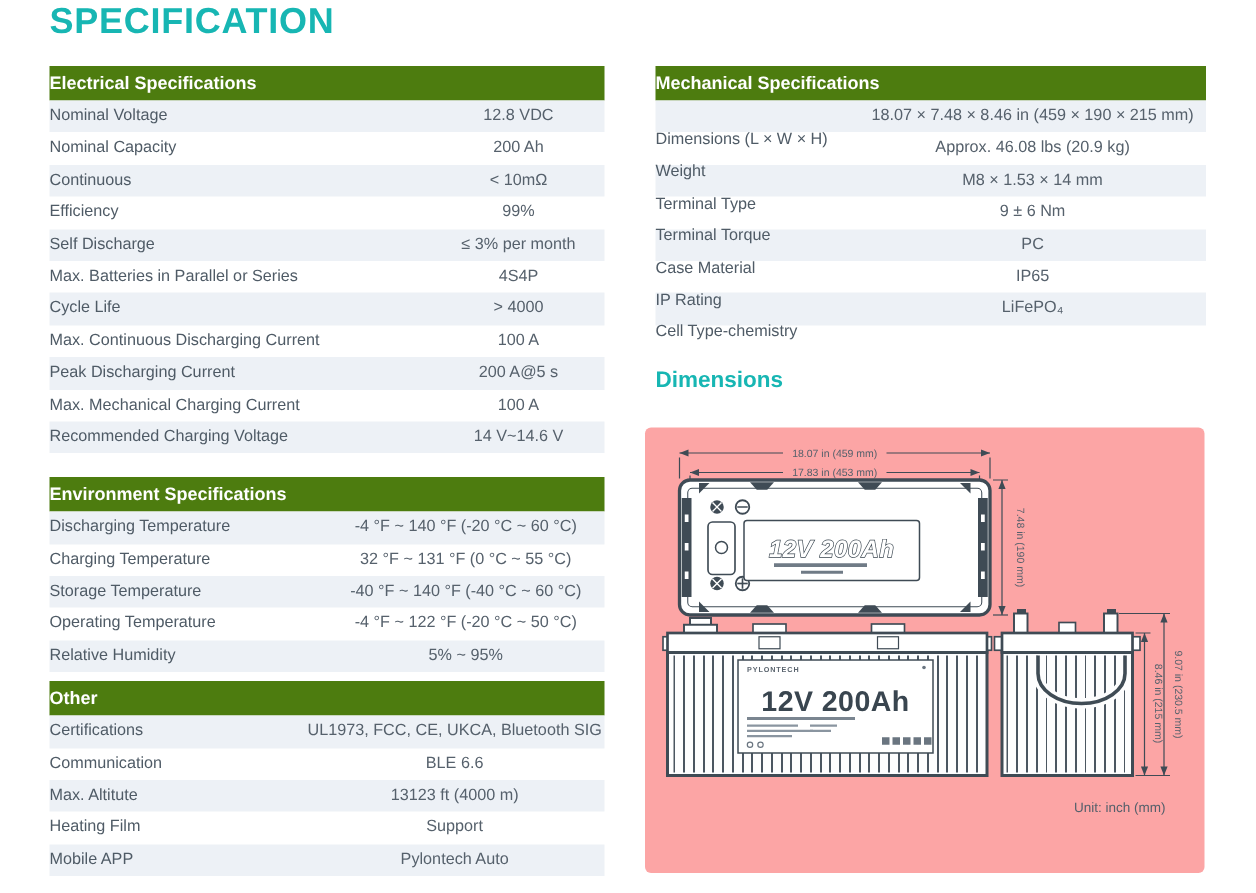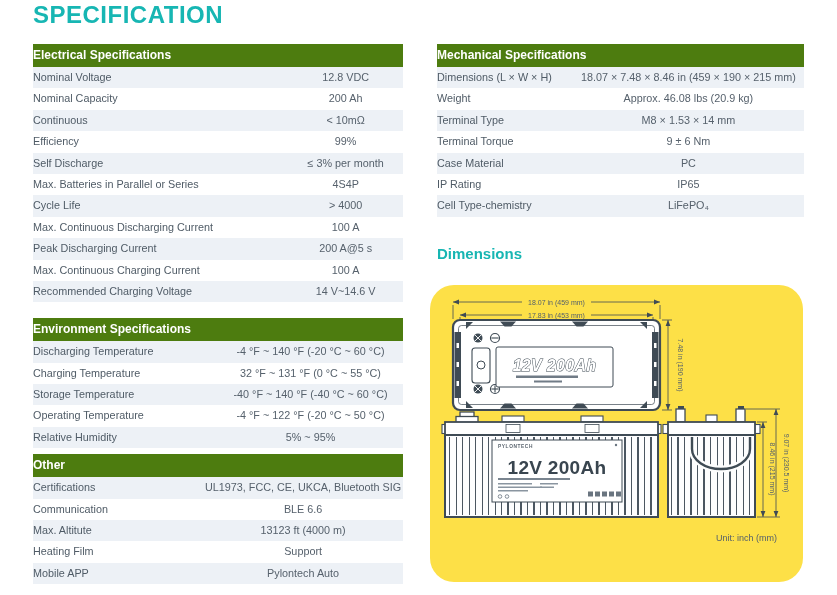--- a/index.html
+++ b/index.html
@@ -13,26 +13,26 @@
   .spec-table{width:100%;}
   .thead{background:#4d7c0f;color:#ffffff;height:23px;line-height:23px;
          font-size:12px;font-weight:700;box-sizing:border-box;}
   .row{display:flex;height:21.4px;line-height:21.4px;font-size:10.8px;}
   .row:nth-child(odd){background:#edf1f6;}
   .cl{box-sizing:border-box;white-space:nowrap;color:#4f5b66;}
   .cv{flex:1;text-align:center;white-space:nowrap;color:#56616c;}
   .t-electrical .cl{width:69%;}
   .t-environment .cl{width:50%;}
   .t-other .cl{width:46%;}
-  .t-mechanical .cl{width:37%;}
+  .t-mechanical .cl{width:37%;margin-top:16px;}
   .sec2{margin-top:16px;}
   .sec3{margin-top:6px;}
   .dim-heading{margin:28px 0 0 0;font-size:15px;font-weight:700;color:#17b6b3;}
   .dim-panel{position:absolute;left:430px;top:285px;width:373px;height:297px;
-             background:#fde047;border-radius:24px;}
+             background:#fca5a5;border-radius:4px;}
   .dim-panel .layer{position:absolute;}
   .vbg{background:#fdfdfe;}
   .vbg-front{left:15px;top:150px;width:213px;height:82px;}
   .vbg-side{left:238px;top:150px;width:87px;height:82px;}
   .ribs{background:repeating-linear-gradient(90deg,#4b5661 0,#4b5661 1.2px,transparent 1.2px,transparent 6.5px);}
   .ribs-front{left:19px;top:152px;width:206px;height:78px;}
   .ribs-side{left:241px;top:152px;width:81px;height:78px;}
   .diagram-svg{position:absolute;left:0;top:0;width:373px;height:297px;}
   .dim-text{font-size:7px;fill:#55606b;}
   .unit-note{font-size:9px;fill:#55606b;}
@@ -83,21 +83,21 @@
         </div>
           <div class="row">
           <span class="cl">Max. Continuous Discharging Current</span>
           <span class="cv">100 A</span>
         </div>
           <div class="row">
           <span class="cl">Peak Discharging Current</span>
           <span class="cv">200 A@5 s</span>
         </div>
           <div class="row">
-          <span class="cl">Max. Continuous Charging Current</span>
+          <span class="cl">Max. Mechanical Charging Current</span>
           <span class="cv">100 A</span>
         </div>
           <div class="row">
           <span class="cl">Recommended Charging Voltage</span>
           <span class="cv">14 V~14.6 V</span>
         </div>
         </div>
     </section>
 
     <section class="spec-table t-environment sec2">

